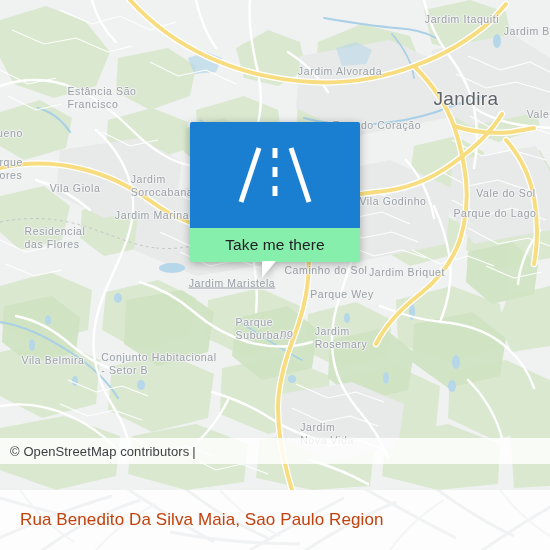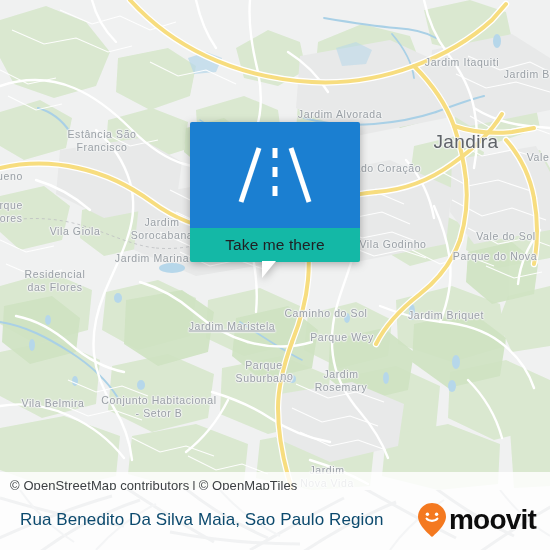--- a/index.html
+++ b/index.html
@@ -37,41 +37,39 @@
   }
 
   
   .maplabel {
     position: absolute;
     color: #9aa0a6;
     font-family: "Liberation Sans", sans-serif;
     font-size: 10.5px;
     letter-spacing: 0.6px;
     white-space: pre;
-    text-align: center;
     line-height: 13px;
     transform: translate(-50%, -50%);
     text-shadow:
       0 0 2px #f3f4f4, 0 0 2px #f3f4f4,
       1px 0 1px #f3f4f4, -1px 0 1px #f3f4f4,
       0 1px 1px #f3f4f4, 0 -1px 1px #f3f4f4;
     pointer-events: none;
-    margin-top: 43px;
   }
   .maplabel.city {
     color: #5f6368;
     font-size: 19px;
     letter-spacing: 0.4px;
   }
 
   
   .attrib {
     position: absolute;
     left: 0;
-    top: 472px;
+    top: 438px;
     width: 550px;
     height: 26px;
     background: rgba(255,255,255,0.82);
     display: flex;
     align-items: center;
     box-sizing: border-box;
     padding-left: 10px;
   }
   .attrib-text {
     color: #3c4043;
@@ -97,21 +95,21 @@
   .popup-head {
     height: 106px;
     background: #1b7fd1;
     display: flex;
     align-items: center;
     justify-content: center;
     border-radius: 2px 2px 0 0;
   }
   .popup-foot {
     height: 34px;
-    background: #14b8a6;
+    background: #86efac;
     display: flex;
     align-items: center;
     justify-content: center;
     border-radius: 0 0 2px 2px;
     position: relative;
   }
   .popup-foot-label {
     color: #202124;
     font-size: 15.5px;
     font-family: "Liberation Sans", sans-serif;
@@ -142,21 +140,21 @@
     position: absolute;
     left: 0; top: 0;
     width: 550px; height: 60px;
     opacity: 1;
   }
   .bottombar-title {
     position: absolute;
     left: 20px;
     top: 50%;
     transform: translateY(-50%);
-    color: #0c4a6e;
+    color: #c2410c;
     font-size: 17px;
     font-family: "Liberation Sans", sans-serif;
     letter-spacing: 0.1px;
     white-space: nowrap;
   }
   .brand {
     position: absolute;
     right: 14px;
     top: 50%;
     transform: translateY(-50%);
@@ -394,41 +392,40 @@
         <div class="maplabel" style="left: 8px; top: 169px;">arque
 flores</div>
         <div class="maplabel" style="left: 75px; top: 188px;">Vila Giola</div>
         <div class="maplabel" style="left: 162px; top: 186px;">Jardim
 Sorocabana</div>
         <div class="maplabel" style="left: 152px; top: 215px;">Jardim Marina</div>
         <div class="maplabel" style="left: 55px; top: 238px;">Residencial
 das Flores</div>
         <div class="maplabel" style="left: 393px; top: 201px;">Vila Godinho</div>
         <div class="maplabel" style="left: 506px; top: 193px;">Vale do Sol</div>
-        <div class="maplabel" style="left: 495px; top: 213px;">Parque do Nova</div>
+        <div class="maplabel" style="left: 495px; top: 213px;">Parque do Lago</div>
         <div class="maplabel" style="left: 232px; top: 283px; text-decoration: underline;">Jardim Maristela</div>
         <div class="maplabel" style="left: 326px; top: 270px;">Caminho do Sol</div>
-        <div class="maplabel" style="left: 446px; top: 272px;">Jardim Briquet</div>
+        <div class="maplabel" style="left: 407px; top: 272px;">Jardim Briquet</div>
         <div class="maplabel" style="left: 342px; top: 294px;">Parque Wey</div>
         <div class="maplabel" style="left: 264px; top: 329px;">Parque
 Suburbano</div>
         <div class="maplabel" style="left: 53px; top: 360px;">Vila Belmira</div>
         <div class="maplabel" style="left: 159px; top: 364px;">Conjunto Habitacional
 - Setor B</div>
         <div class="maplabel" style="left: 341px; top: 338px;">Jardim
 Rosemary</div>
         <div class="maplabel" style="left: 280px; top: 333px; padding-left: 14px;">no</div>
         <div class="maplabel" style="left: 327px; top: 434px;">Jardim
 Nova Vida</div>
       </div>
 
     <div class="attrib">
       <span class="attrib-text">© OpenStreetMap contributors</span>
       <span class="attrib-sep">|</span>
-      <span class="attrib-text">© OpenMapTiles</span>
     </div>
 
     <div class="popup">
       <div class="popup-head">
         <svg class="road-icon" width="80" height="62" viewBox="0 0 80 62" aria-hidden="true">
           <line x1="24" y1="4" x2="6" y2="58" stroke="#ffffff" stroke-width="5" stroke-linecap="butt"></line>
           <line x1="56" y1="4" x2="74" y2="58" stroke="#ffffff" stroke-width="5" stroke-linecap="butt"></line>
           <line x1="40" y1="4" x2="40" y2="58" stroke="#ffffff" stroke-width="5" stroke-dasharray="10 9" stroke-linecap="butt"></line>
         </svg>
       </div>
@@ -459,24 +456,15 @@
       <g stroke="#f4f5f6" fill="none" stroke-width="2">
         <path d="M20,0 C34,20 52,38 74,52"></path>
         <path d="M96,60 C112,42 132,26 156,14"></path>
         <path d="M220,0 C236,18 256,34 280,46"></path>
         <path d="M390,60 C404,40 422,24 444,10"></path>
         <path d="M500,0 C514,18 530,34 550,46"></path>
       </g>
     </svg>
     <div class="bottombar-title">Rua Benedito Da Silva Maia, Sao Paulo Region</div>
 
-    <div class="brand">
-      <svg width="30" height="36" viewBox="0 0 30 36" aria-hidden="true">
-        <path d="M15 1 C7.3 1 1 7.2 1 14.8 C1 24 15 35 15 35 C15 35 29 24 29 14.8 C29 7.2 22.7 1 15 1 Z" fill="#F47920"></path>
-        <circle cx="10.4" cy="12.2" r="1.7" fill="#ffffff"></circle>
-        <circle cx="19.6" cy="12.2" r="1.7" fill="#ffffff"></circle>
-        <path d="M9.6 16.6 C11.3 19.6 18.7 19.6 20.4 16.6" stroke="#ffffff" stroke-width="2.1" fill="none" stroke-linecap="round"></path>
-      </svg>
-      <span class="brand-word">moovit</span>
-    </div>
   </div>
 
 </div>
 
 </body></html>

